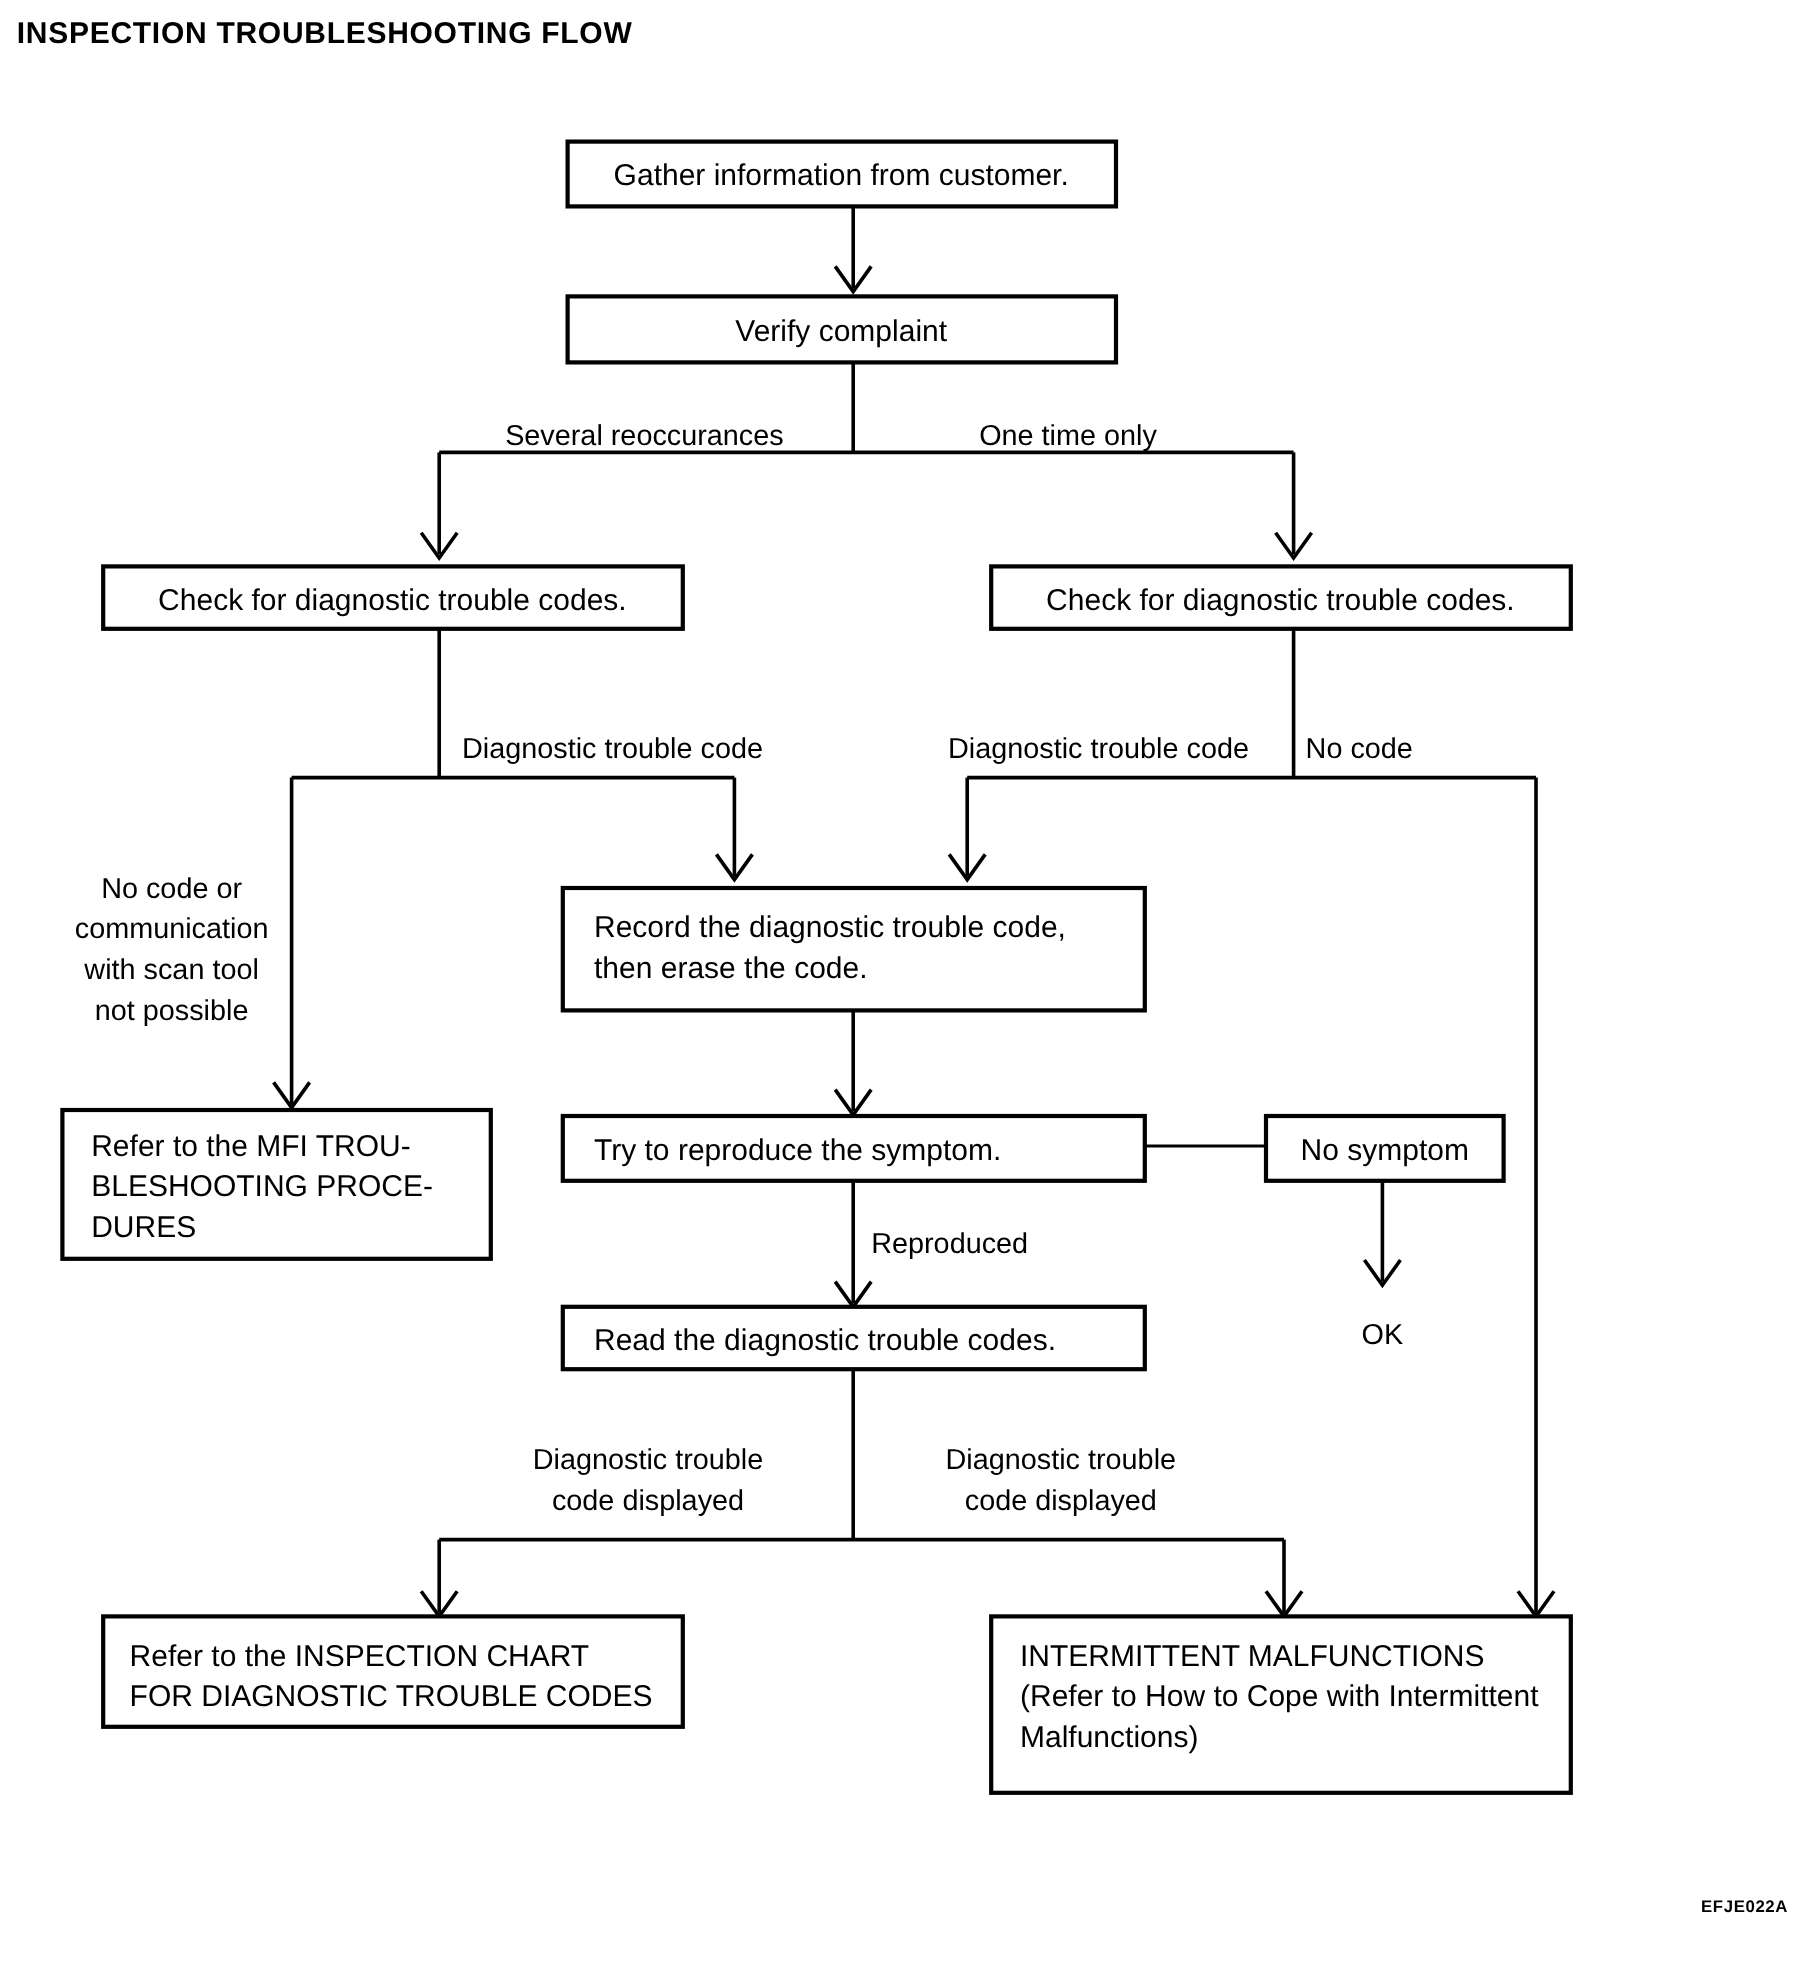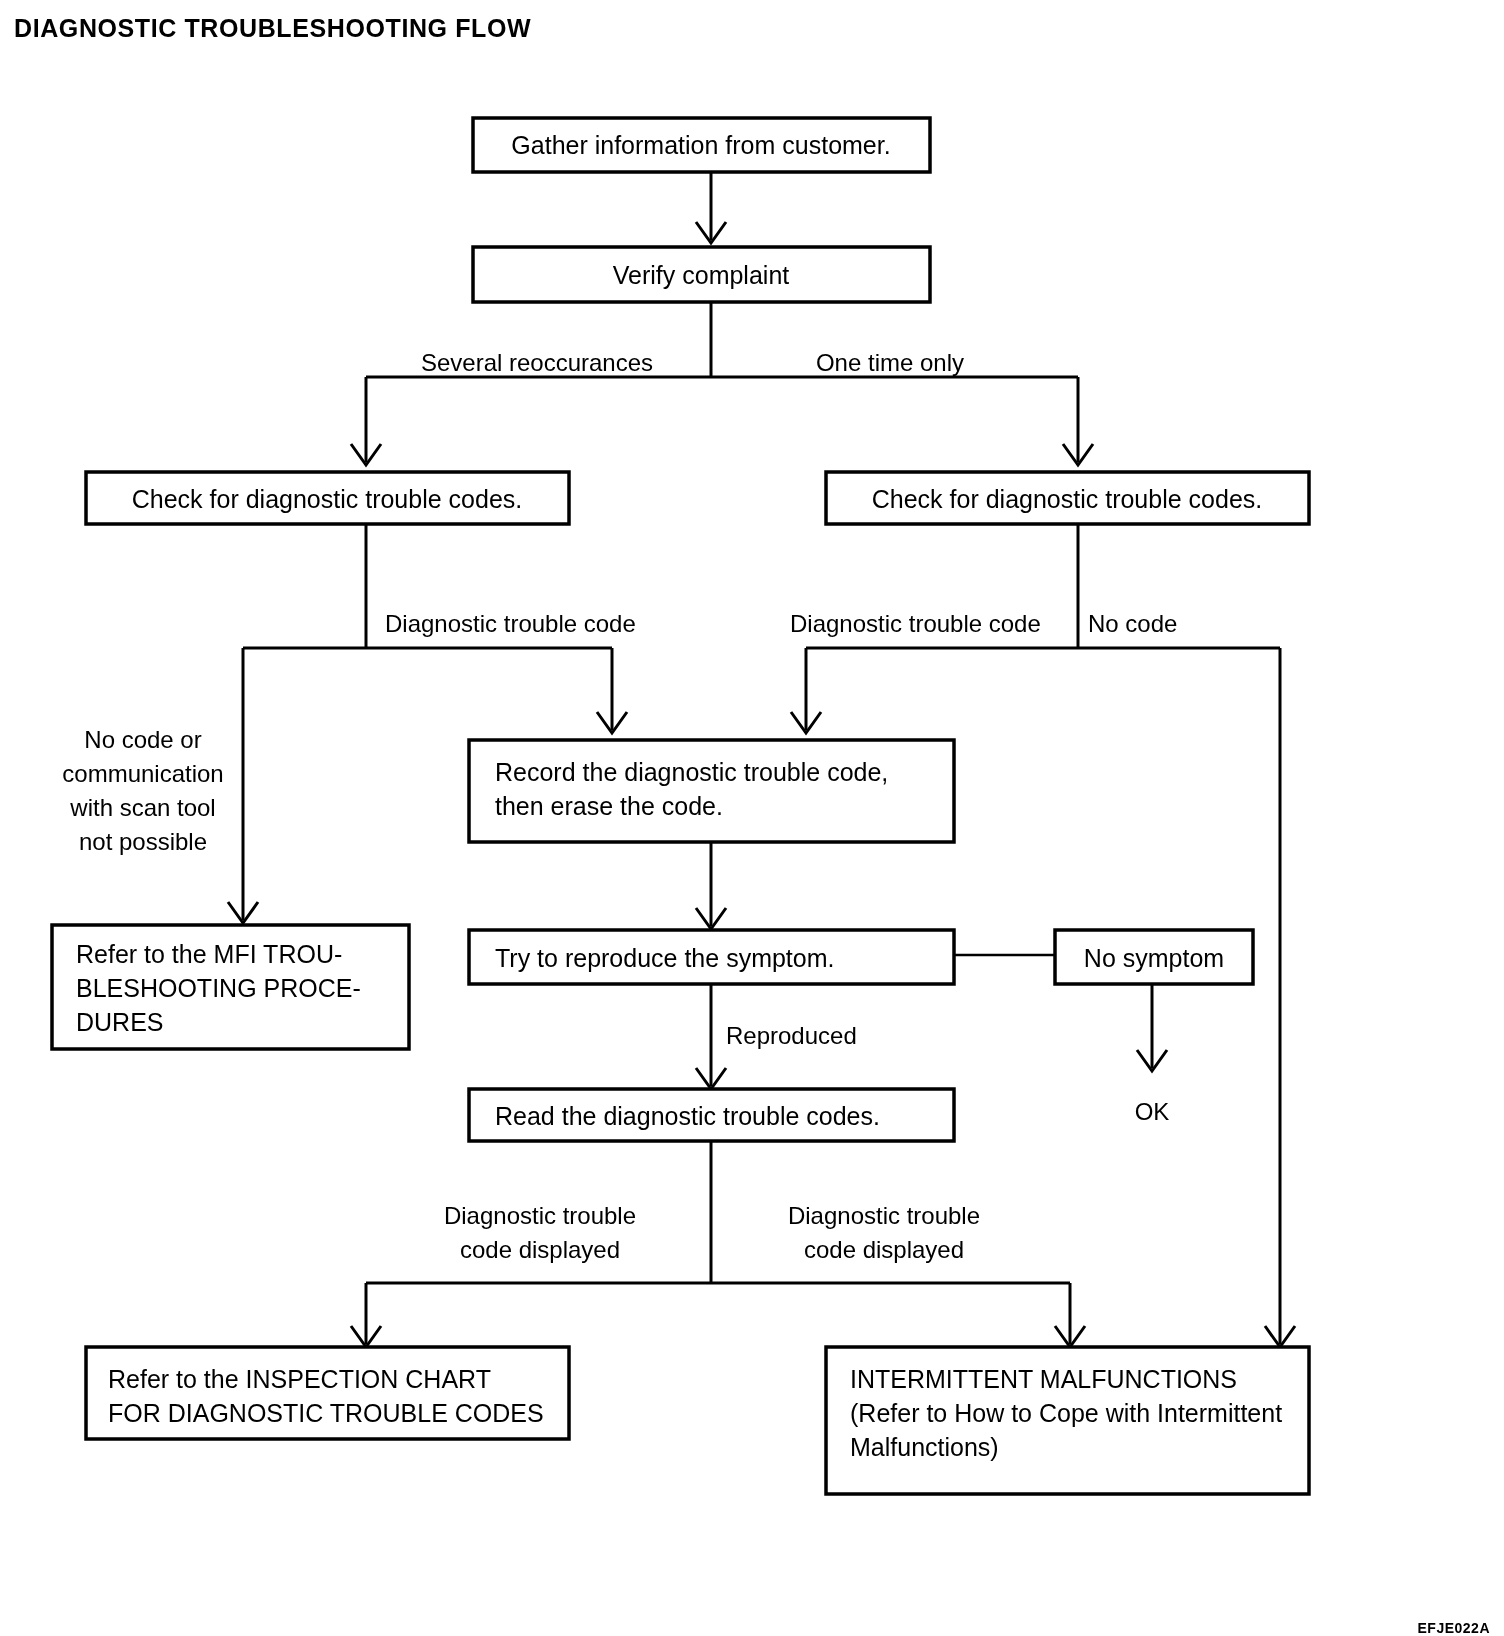--- a/index.html
+++ b/index.html
@@ -27,21 +27,20 @@
     letter-spacing: 0.6px;
     white-space: nowrap;
   }
   #figcode {
     position: absolute;
     right: 14px;
     top: 1580px;
     font-size: 14px;
     font-weight: bold;
     letter-spacing: 0.5px;
-    margin-top: 40px;
   }
   svg#flow {
     position: absolute;
     left: 0;
     top: 0;
     width: 1504px;
     height: 1636px;
   }
   .box {
     fill: #ffffff;
@@ -72,21 +71,21 @@
   }
   .edgelabel {
     font-size: 24px;
   }
 </style>
 </head>
 <body>
 
 <div id="page">
 
-  <div id="title">DIAGNOSTIC TROUBLESHOOTING FLOW</div>
+  <div id="title">INSPECTION TROUBLESHOOTING FLOW</div>
 
   <svg id="flow" viewBox="0 0 1504 1636">
 
     <g>
       <path class="conn" d="M 711 172 L 711 240"></path>
       <path class="arrowhead" d="M 696 222 L 711 243 L 726 222"></path>
     </g>
 
     <g>
       <path class="conn" d="M 711 302 L 711 377"></path>

